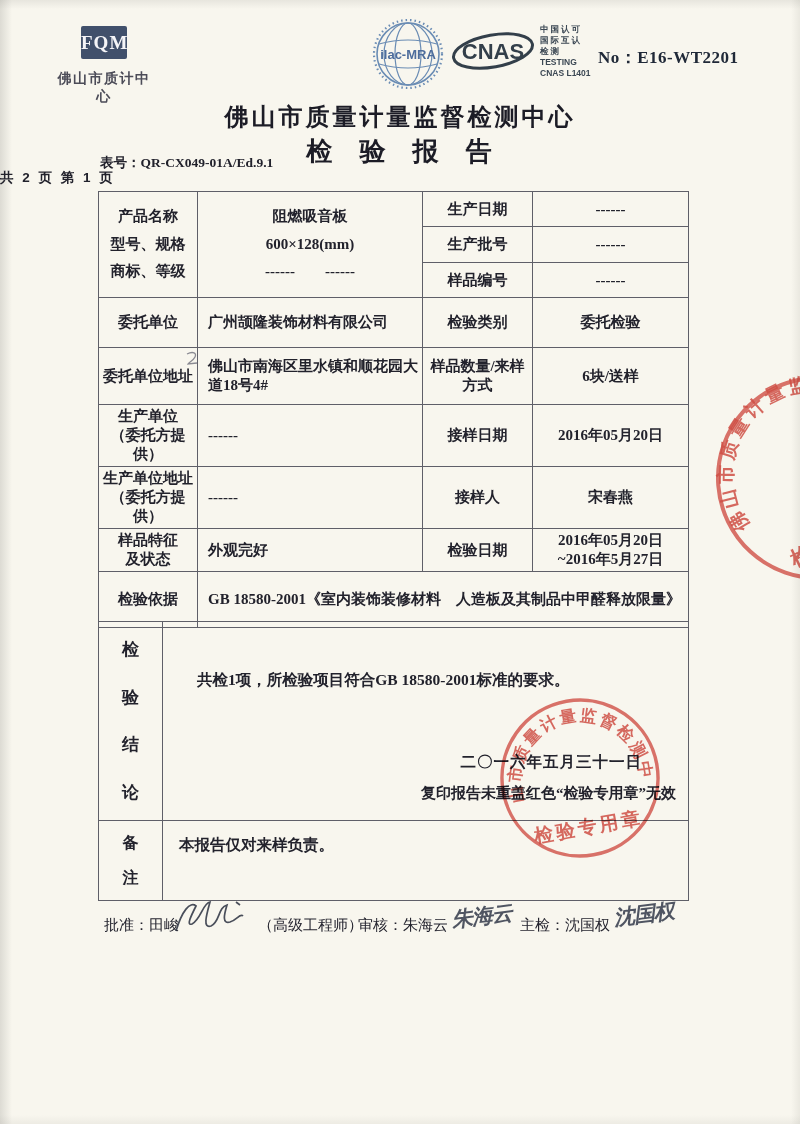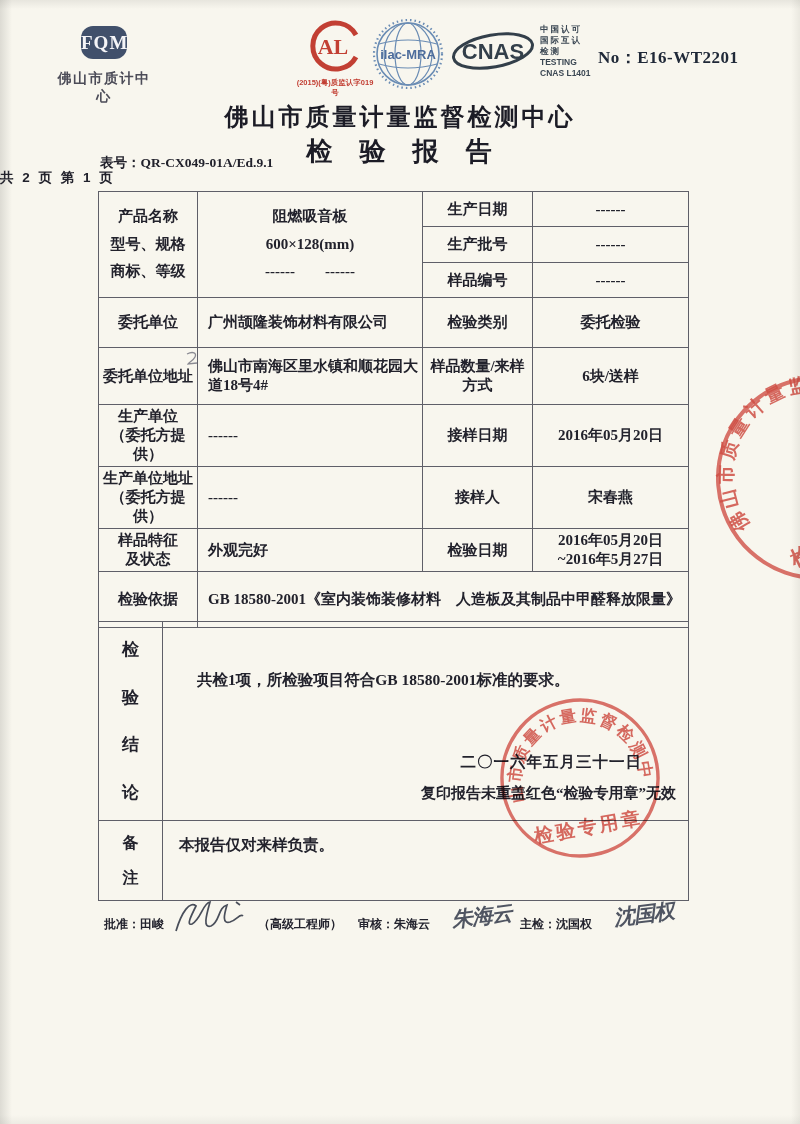--- a/index.html
+++ b/index.html
@@ -9,21 +9,21 @@
     background:
       linear-gradient(90deg, rgba(110,110,105,.20), rgba(0,0,0,0) 12px),
       linear-gradient(270deg, rgba(110,110,100,.10), rgba(0,0,0,0) 9px),
       linear-gradient(180deg, rgba(110,110,105,.12), rgba(0,0,0,0) 9px),
       linear-gradient(0deg, rgba(110,110,105,.08), rgba(0,0,0,0) 9px),
       #f8f6ee;
   }
   .abs{position:absolute;}
   
   .fqm{left:56px;top:26px;width:96px;text-align:center;}
-  .fqm-box{width:46px;height:33px;margin:0 auto;background:#41506b;border-radius:12px;
+  .fqm-box{width:46px;height:33px;margin:0 auto;background:#41506b;border-radius:2px;
     color:#f4f4f7;font:700 19px/33px "Liberation Serif",serif;letter-spacing:1px;}
   .fqm-caption{margin-top:11px;font-size:14px;font-weight:700;color:#4c4c58;letter-spacing:1.5px;}
   .cma{left:188px;top:20px;width:104px;text-align:center;}
   .cma-num{margin-top:1px;font-family:"Liberation Serif",serif;font-size:13px;font-weight:700;
     color:#c23f33;letter-spacing:2px;}
   .cal{left:294px;top:20px;width:82px;text-align:center;}
   .cal-num{margin-top:2px;font-size:7.5px;font-weight:700;color:#c23f33;letter-spacing:0;}
   .ilac{left:372px;top:18px;}
   .cnas-logo{left:450px;top:28px;}
   .cnas-info{left:540px;top:24px;font-size:8.5px;line-height:1.3;color:#3c4854;font-weight:700;}
@@ -52,43 +52,36 @@
   .concl-text{position:absolute;left:30px;top:46px;font-size:15.5px;white-space:nowrap;}
   .concl-date{position:absolute;right:42px;top:128px;font-size:15.5px;letter-spacing:1px;}
   .concl-note{position:absolute;right:8px;top:160px;font-size:15px;}
   .remark-text{position:absolute;left:12px;top:12px;font-size:15.5px;}
   .h198{height:198px;} .h79{height:79px;}
   
   .stamp{mix-blend-mode:multiply;opacity:.88;}
   .stamp-main{left:494px;top:692px;transform:rotate(-10deg);}
   .stamp-edge{left:706px;top:366px;transform:rotate(-26deg);}
   
-  .fitem{top:916px;font-size:12px;font-weight:700;color:#23232e;white-space:nowrap;}
+  .fitem{top:916px;font-size:15px;font-weight:400;color:#23232e;white-space:nowrap;}
   .sig-text{font-size:21px;font-weight:700;font-style:italic;color:#333a4a;opacity:.85;
     letter-spacing:-1px;transform:rotate(-7deg);transform-origin:left center;}
   .penmark{left:184px;top:350px;}
 </style>
 </head>
 <body>
 
 <div id="page">
 
   <div class="abs fqm">
     <div class="fqm-box">FQM</div>
     <div class="fqm-caption">佛山市质计中心</div>
   </div>
 
 
-  <div class="abs cal">
-    <svg width="56" height="52" viewBox="0 0 56 52">
-      <path d="M 49,15 A 23,23 0 1 0 49,37" fill="none" stroke="#c23f33" stroke-width="5"></path>
-      <text x="26" y="34" text-anchor="middle" font-size="22" font-weight="bold" fill="#c23f33" font-family="Liberation Serif, serif">AL</text>
-    </svg>
-    <div class="cal-num">(2015)(粤)质监认字019号</div>
-  </div>
 
   <div class="abs ilac">
     <svg width="72" height="72" viewBox="0 0 72 72">
       <circle cx="36" cy="36" r="31" fill="none" stroke="#6a8cb4" stroke-width="1.6"></circle>
       <circle cx="36" cy="36" r="34" fill="none" stroke="#6a8cb4" stroke-width="2.2" stroke-dasharray="1.5 3"></circle>
       <ellipse cx="36" cy="36" rx="13" ry="31" fill="none" stroke="#6a8cb4" stroke-width="1.2"></ellipse>
       <ellipse cx="36" cy="36" rx="24" ry="31" fill="none" stroke="#6a8cb4" stroke-width="1.2"></ellipse>
       <path d="M7,26 Q36,18 65,26 M7,46 Q36,54 65,46" fill="none" stroke="#6a8cb4" stroke-width="1.2"></path>
       <text x="36" y="41" text-anchor="middle" font-size="13" font-weight="bold" fill="#4d6d9c">ilac-MRA</text>
     </svg>

